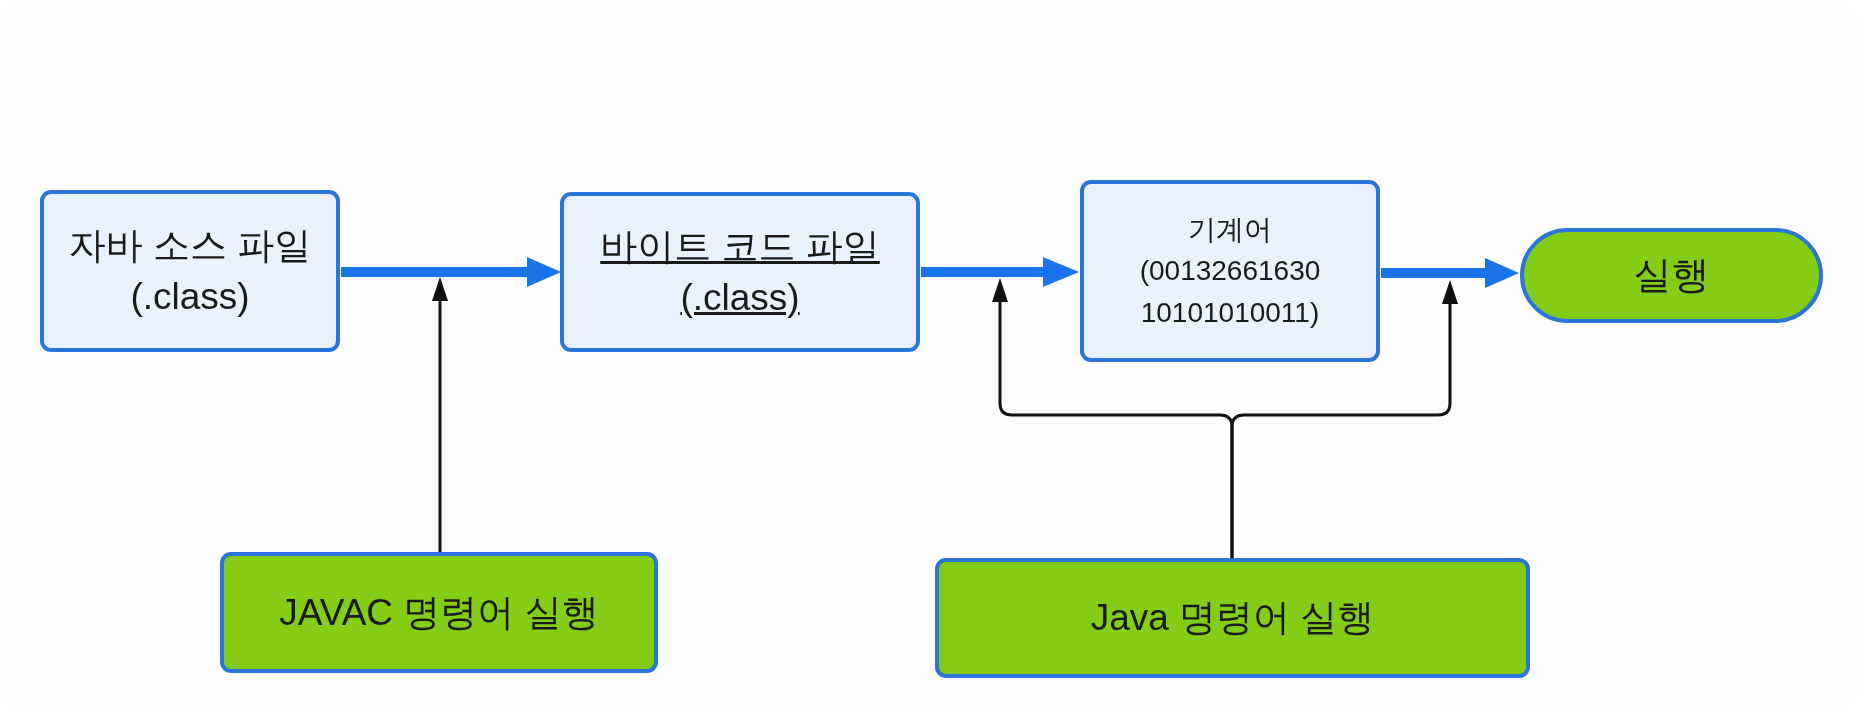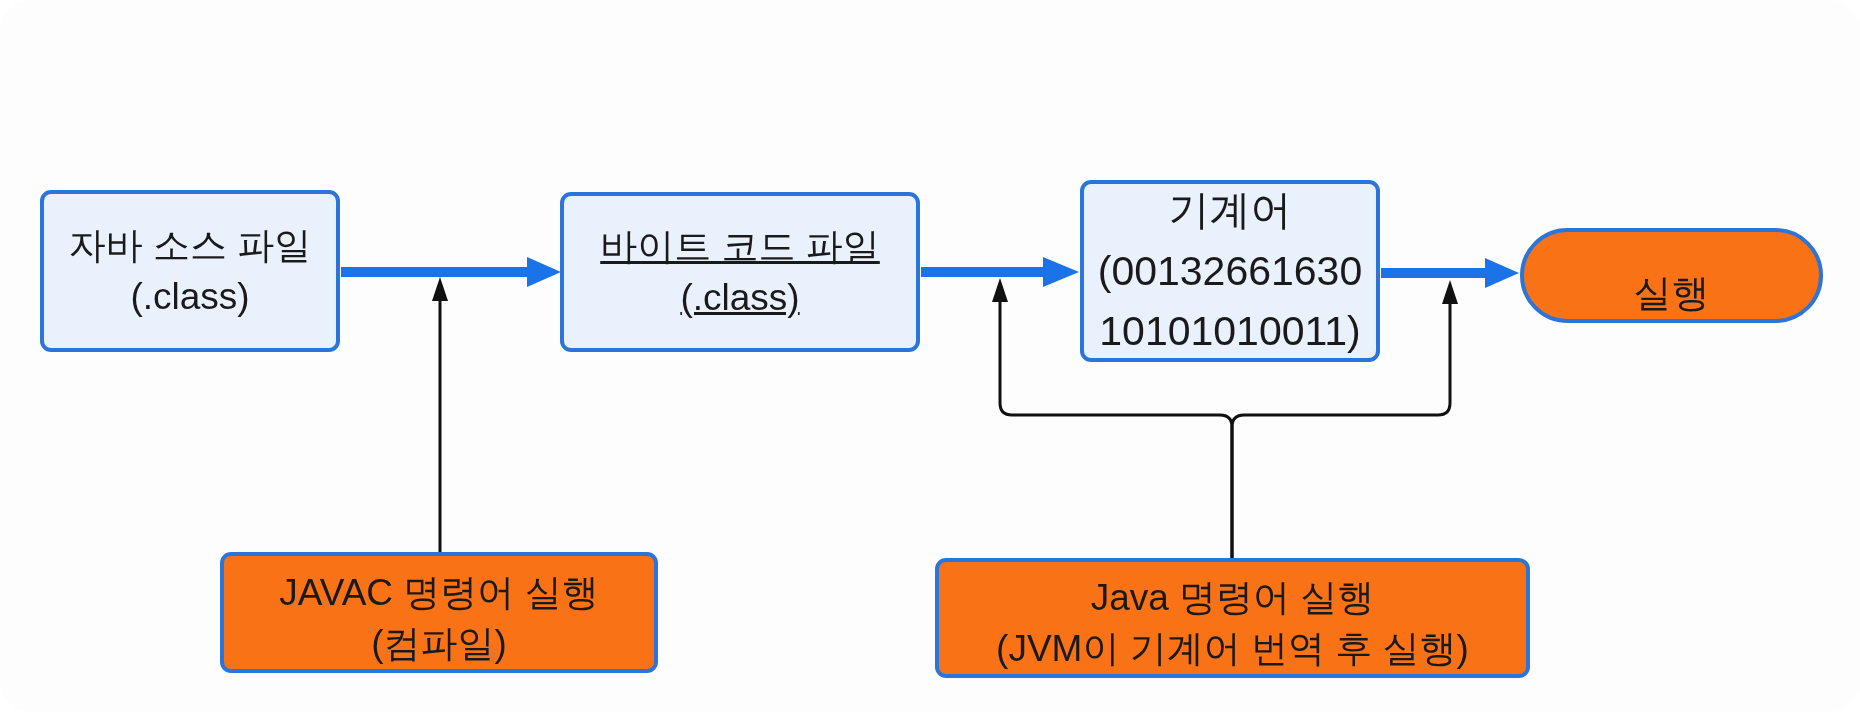--- a/index.html
+++ b/index.html
@@ -31,25 +31,25 @@
     display: flex;
     flex-direction: column;
     align-items: center;
     justify-content: center;
     text-align: center;
     z-index: 2;
     line-height: 1.38;
   }
   .node .ln { display: block; white-space: nowrap; }
   .fill-blue  { background: #e9f1fc; }
-  .fill-cream { background: #f97316; justify-content: flex-end; }
+  .fill-cream { background: #84cc16; }
 
   #node-source   { left: 40px;   top: 190px; width: 300px; height: 162px; font-size: 37px; }
   #node-bytecode { left: 560px;  top: 192px; width: 360px; height: 160px; font-size: 37px; text-decoration: underline; }
-  #node-machine  { left: 1080px; top: 180px; width: 300px; height: 182px; font-size: 41px; line-height: 1.48; }
+  #node-machine  { left: 1080px; top: 180px; width: 300px; height: 182px; font-size: 28px; line-height: 1.48; }
   #node-run      { left: 1520px; top: 228px; width: 303px; height: 95px;  font-size: 38px; border-radius: 48px; }
   #node-javac    { left: 220px;  top: 552px; width: 438px; height: 121px; font-size: 37px; }
   #node-java     { left: 935px;  top: 558px; width: 595px; height: 120px; font-size: 37px; }
 </style>
 </head>
 <body>
 
 <div id="canvas">
 
   <svg id="connector-layer" viewBox="0 0 1860 712" xmlns="http://www.w3.org/2000/svg">
@@ -99,21 +99,19 @@
     <span class="ln">(00132661630</span>
     <span class="ln">10101010011)</span>
   </div>
 
   <div class="node fill-cream" id="node-run">
     <span class="ln">실행</span>
   </div>
 
   <div class="node fill-cream" id="node-javac">
     <span class="ln">JAVAC 명령어 실행</span>
-    <span class="ln">(컴파일)</span>
   </div>
 
   <div class="node fill-cream" id="node-java">
     <span class="ln">Java 명령어 실행</span>
-    <span class="ln">(JVM이 기계어 번역 후 실행)</span>
   </div>
 
 </div>
 
 </body></html>

